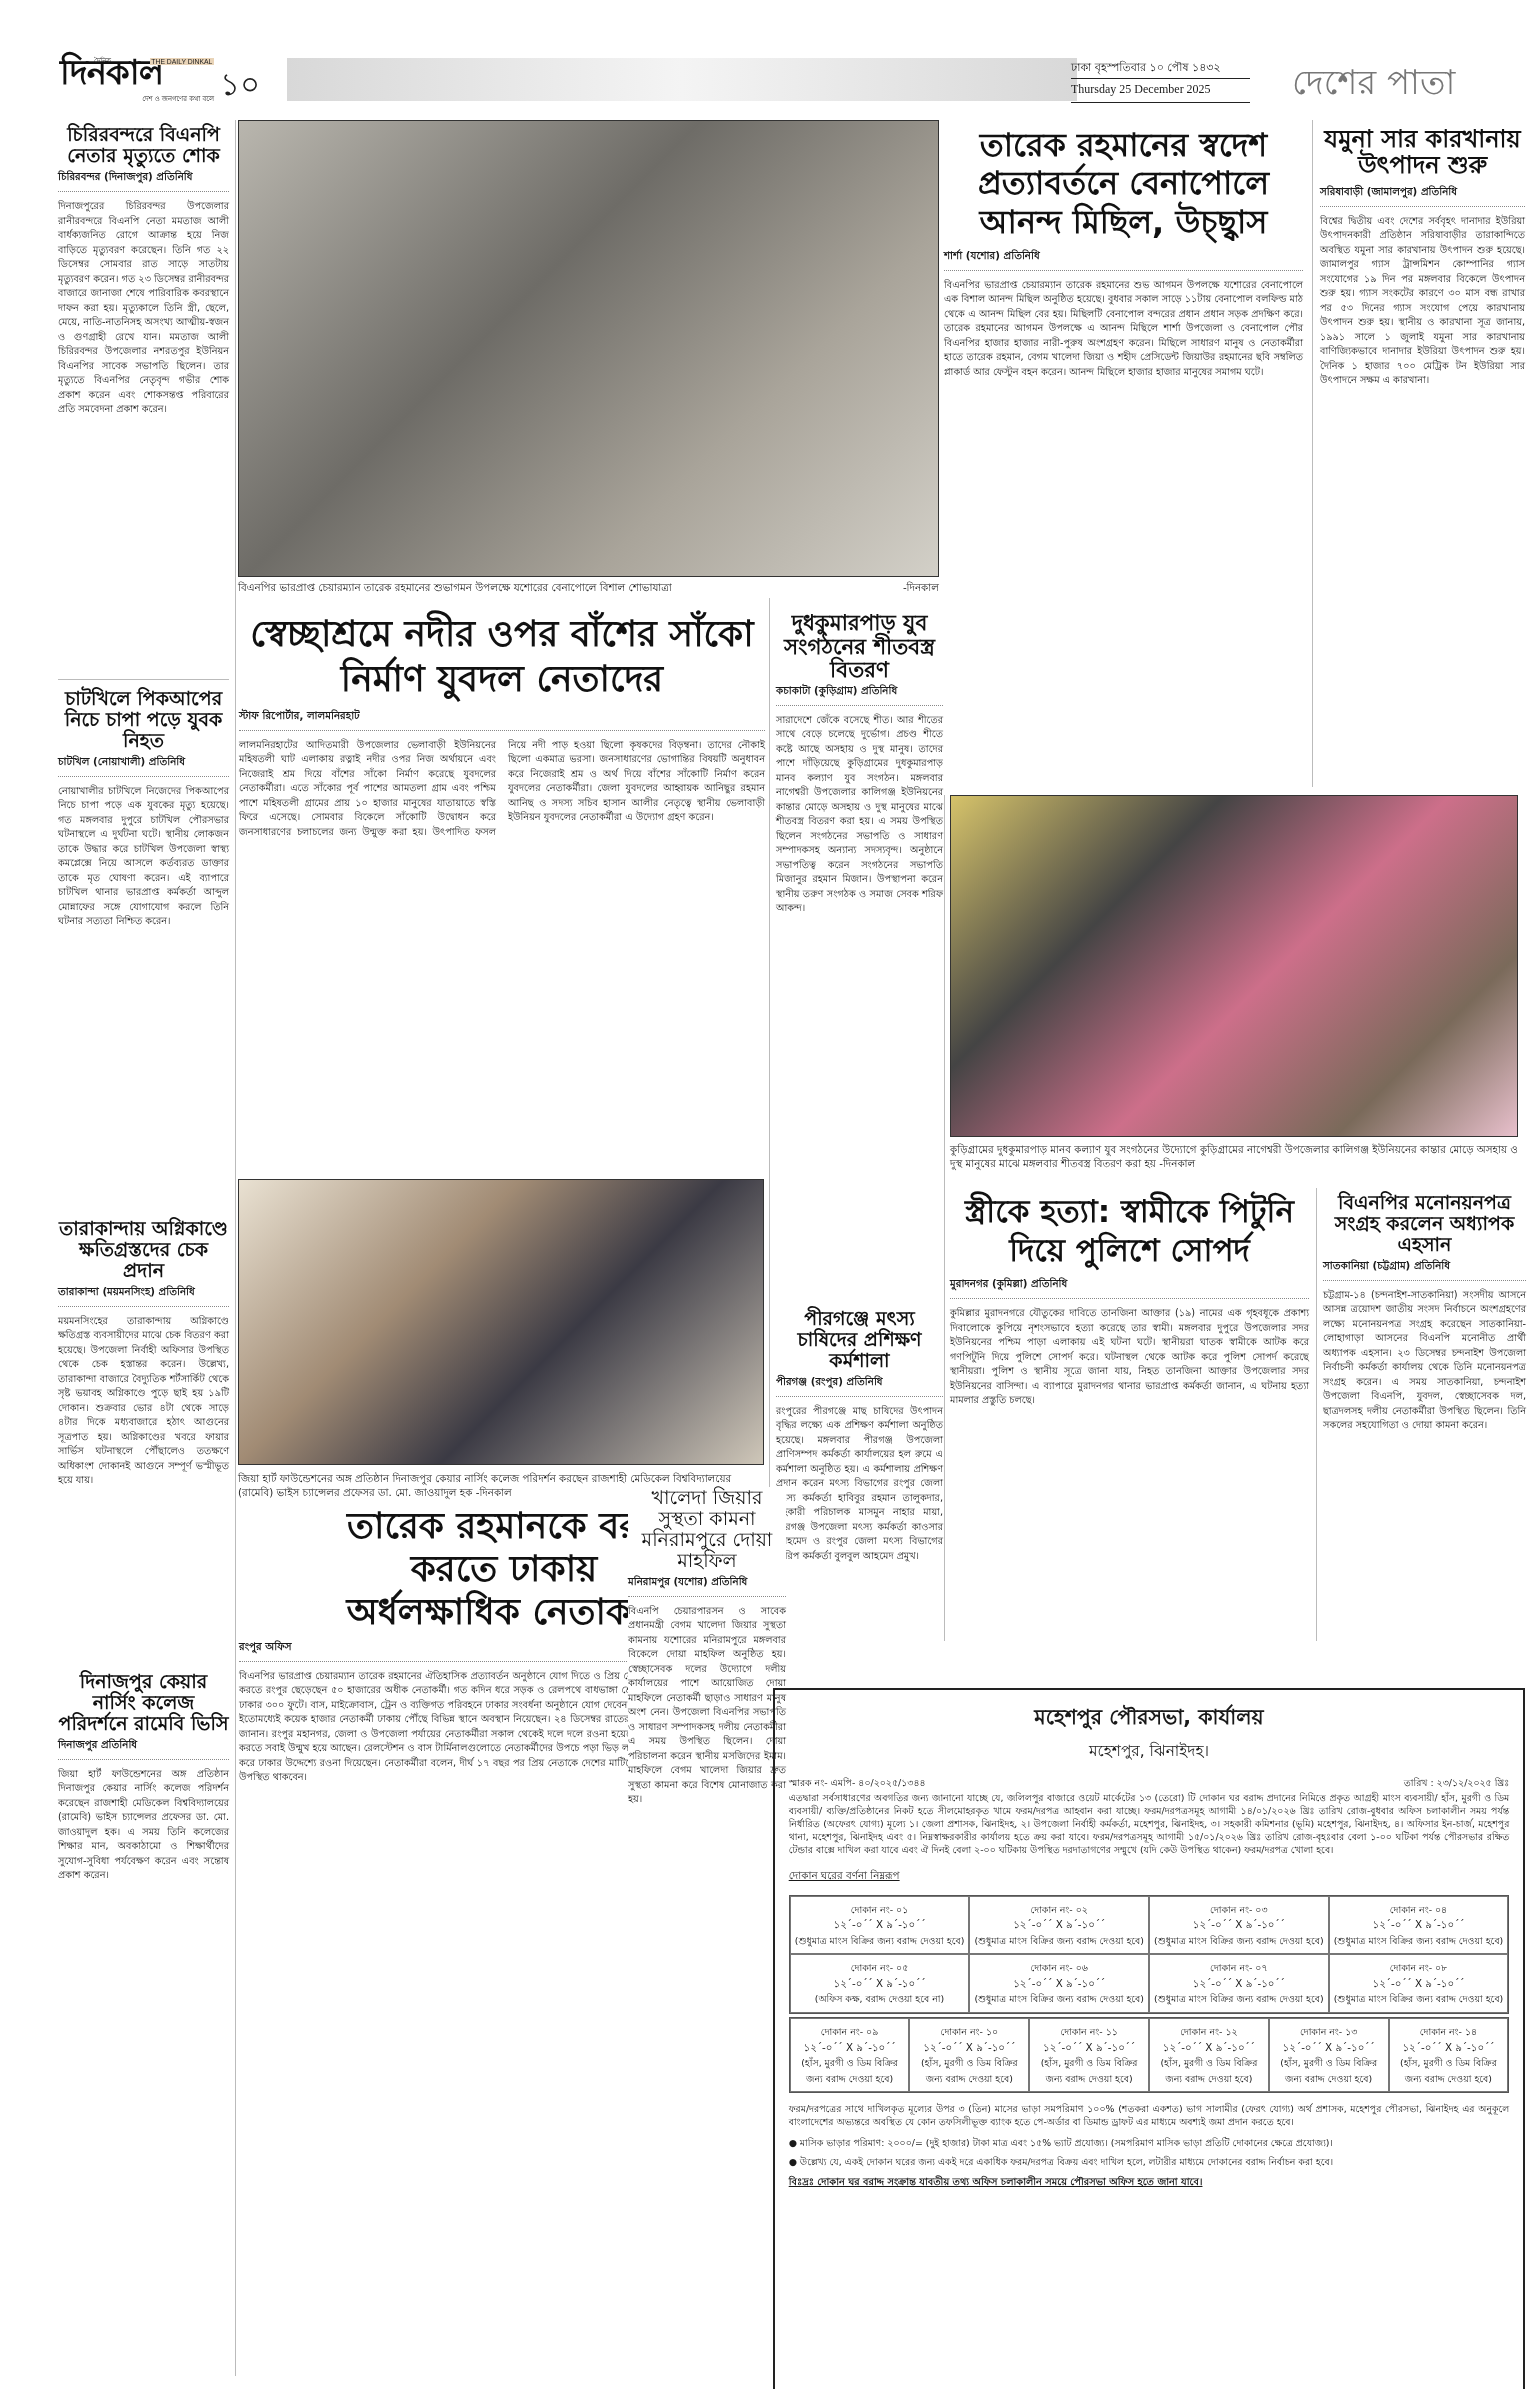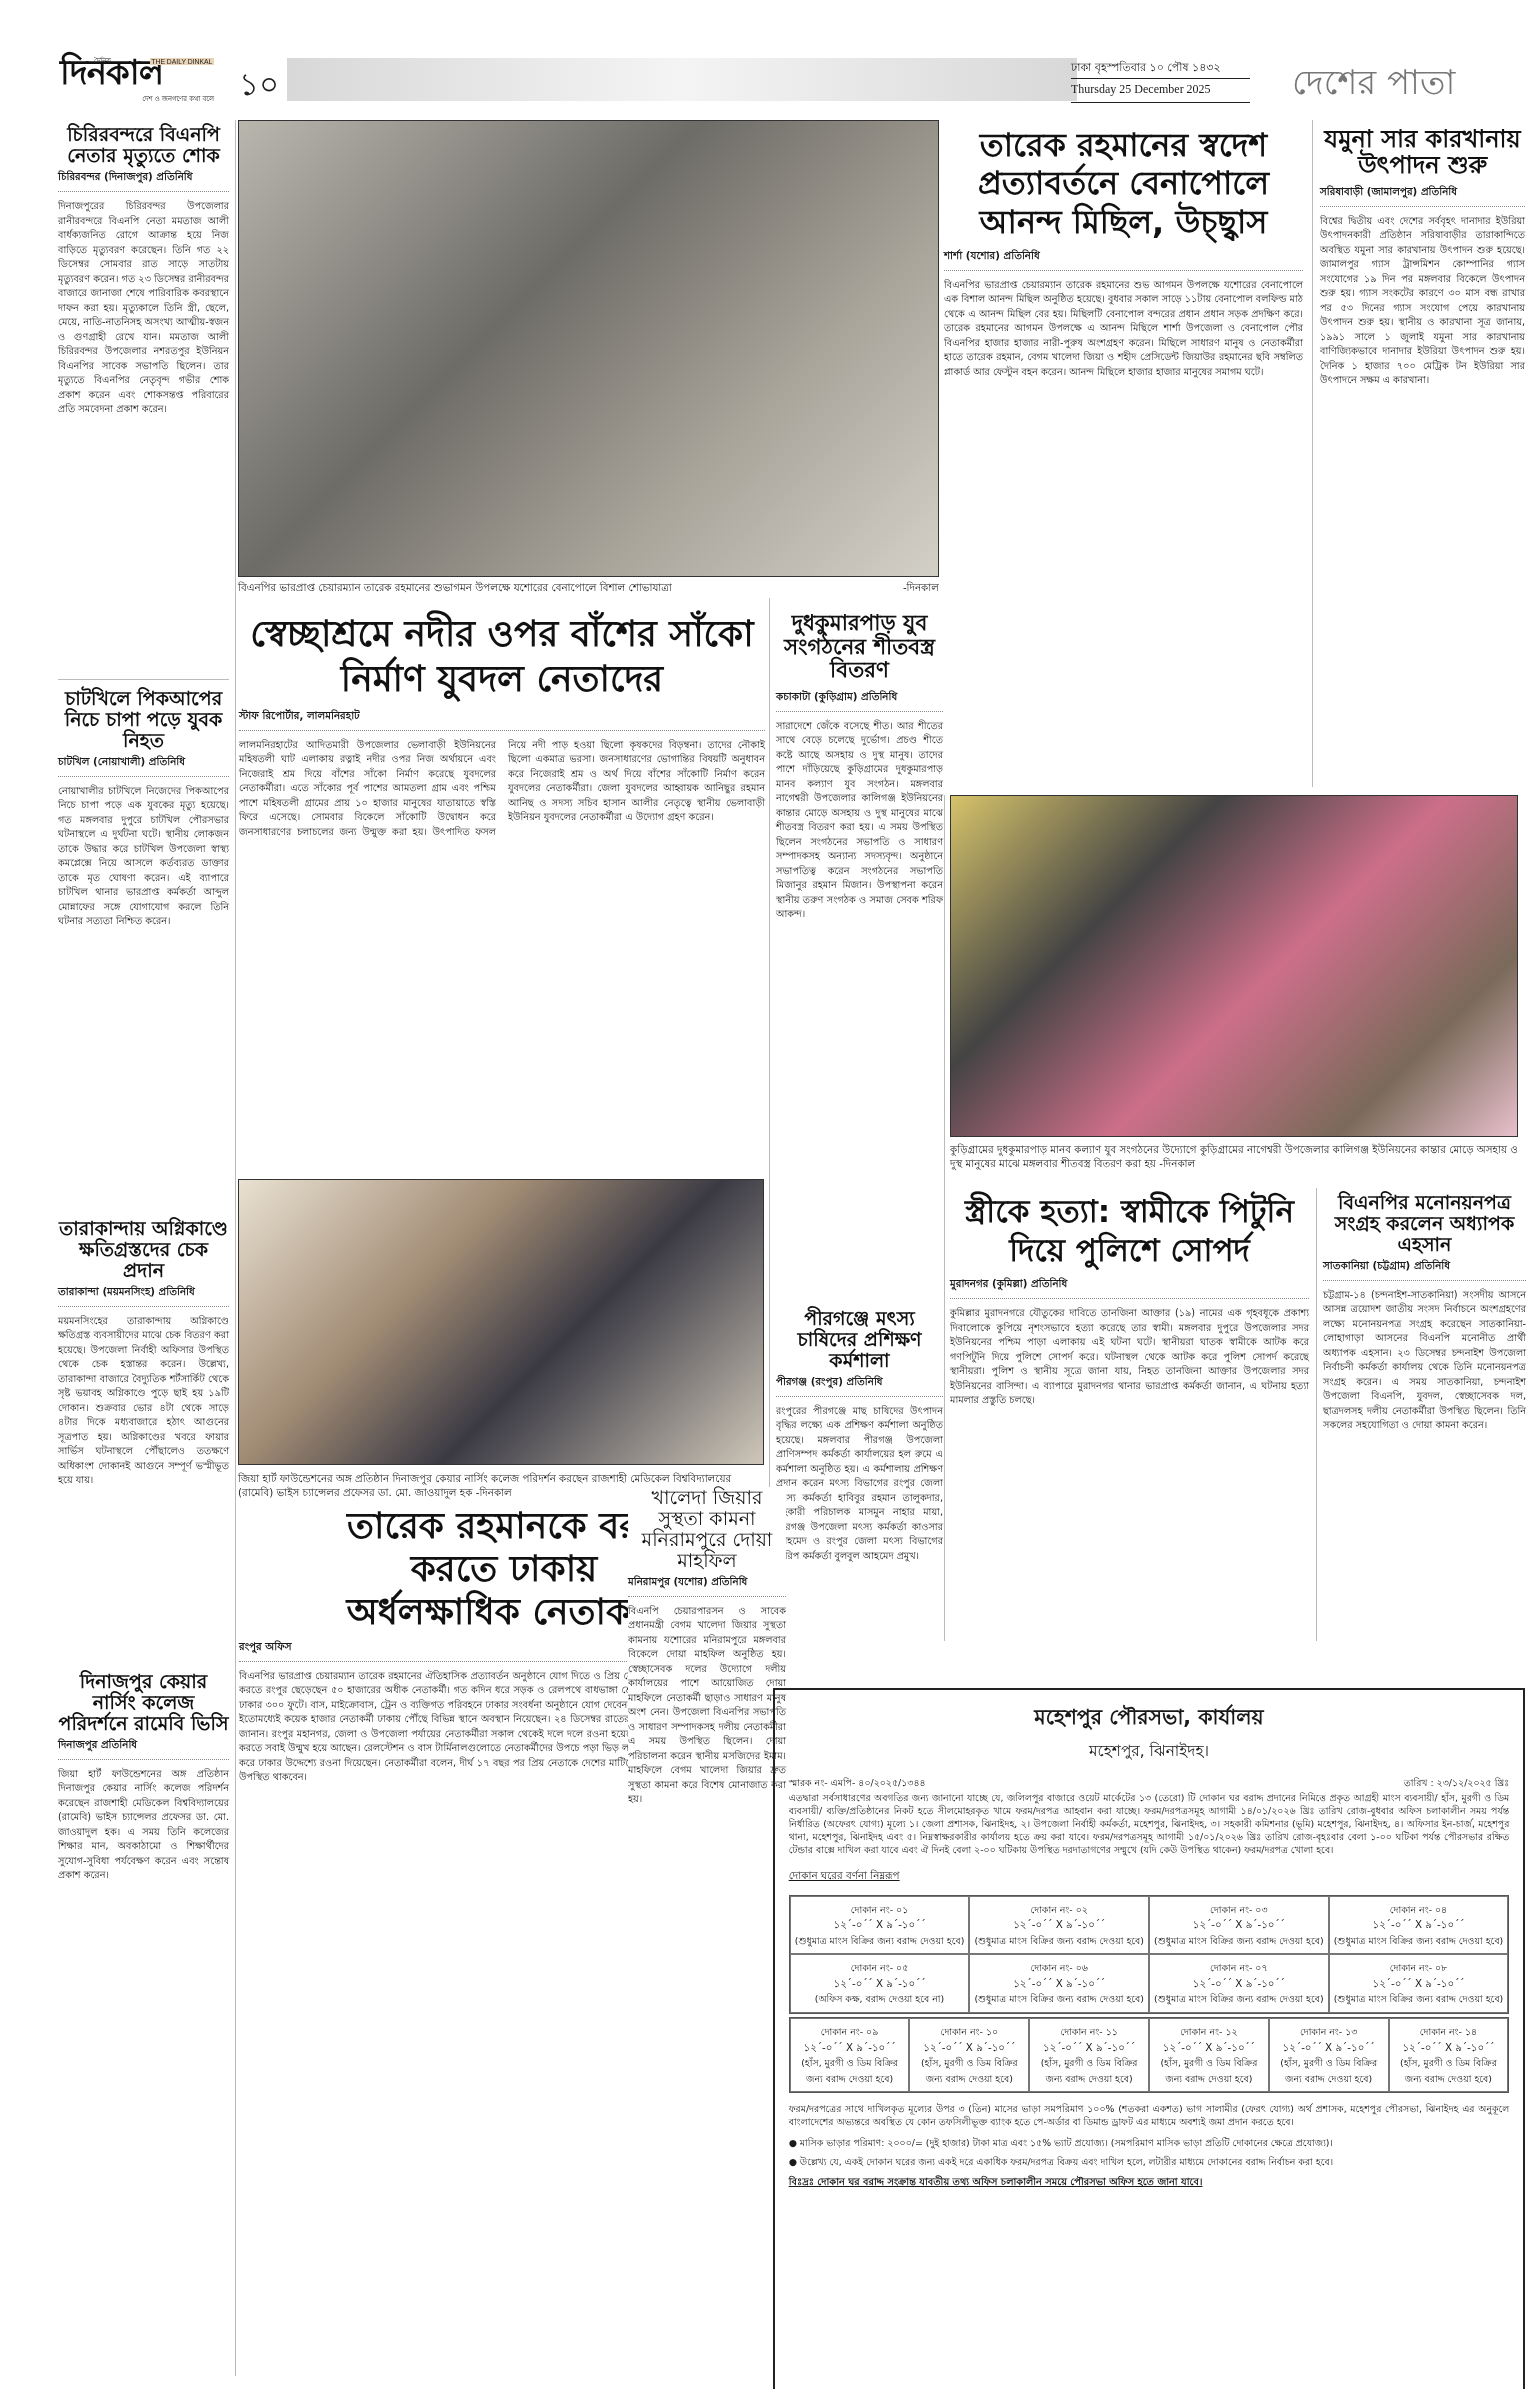--- a/index.html
+++ b/index.html
@@ -5,21 +5,21 @@
   * { box-sizing: border-box; margin: 0; padding: 0; }
   html, body { width: 1538px; height: 2389px; background: #ffffff; overflow: hidden; }
   body { font-family: "DejaVu Sans", "Liberation Sans", sans-serif; color: #1a1a1a; position: relative; }
 
   .abs { position: absolute; }
   .logo { left: 60px; top: 53px; width: 154px; height: 53px; }
   .logo-main { font-size: 34px; font-weight: bold; letter-spacing: -0.9px; line-height: 38px; color:#111; }
   .logo-en { position:absolute; right: 0; top: 5.1px; font-size: 6.8px; font-family:"Liberation Sans",sans-serif; background:#e9d4b8; padding:0 1.7px; }
   .logo-pre { position:absolute; left: 34px; top: 1.7px; font-size: 6.8px; }
   .logo-tag { font-size: 6.8px; text-align: right; margin-top: 1.7px; }
-  .pageno { left: 239px; top: 60px; font-size: 31px; color:#222; }
+  .pageno { left: 220px; top: 60px; font-size: 31px; color:#222; }
   .bar { left: 287px; top: 58px; width: 790px; height: 43px;
          background: linear-gradient(90deg,#d8d8d8 0%,#f4f4f4 50%,#d8d8d8 100%); }
   .dateline { left: 1071px; top: 60px; width: 179px; font-size: 11px; line-height: 15.4px; }
   .dateline .bn { border-bottom: 1.7px solid #222; padding-bottom: 2.6px; margin-bottom: 2.6px; }
   .dateline .en { font-family: "Liberation Serif", serif; font-size: 12px; border-bottom: 1.7px solid #222; padding-bottom: 5.1px; }
   .section { left: 1292px; top: 56px; font-size: 34px; color: #777; }
 
   .head { font-weight: bold; text-align: center; line-height: 1.1; color:#111; }
   .byline { font-size: 10.3px; font-weight: bold; border-bottom: 0.9px dotted #888; padding-bottom: 5.1px; margin-bottom: 6.8px; }
   .body { font-size: 9.7px; line-height: 14.5px; text-align: justify; color:#222; }
@@ -109,21 +109,21 @@
 
 <div class="abs" style="left:239px; top:611px; width:526px;">
   <div class="head" style="font-size:36px; line-height:1.25;">স্বেচ্ছাশ্রমে নদীর ওপর বাঁশের সাঁকো নির্মাণ যুবদল নেতাদের</div>
   <div class="byline" style="margin-top:6.8px;">স্টাফ রিপোর্টার, লালমনিরহাট</div>
   <div class="body" style="column-count:2; column-gap:12px;">লালমনিরহাটের আদিতমারী উপজেলার ভেলাবাড়ী ইউনিয়নের মহিষতলী ঘাট এলাকায় রত্নাই নদীর ওপর নিজ অর্থায়নে এবং নিজেরাই শ্রম দিয়ে বাঁশের সাঁকো নির্মাণ করেছে যুবদলের নেতাকর্মীরা। এতে সাঁকোর পূর্ব পাশের আমতলা গ্রাম এবং পশ্চিম পাশে মহিষতলী গ্রামের প্রায় ১০ হাজার মানুষের যাতায়াতে স্বস্তি ফিরে এসেছে। সোমবার বিকেলে সাঁকোটি উদ্বোধন করে জনসাধারণের চলাচলের জন্য উন্মুক্ত করা হয়। উৎপাদিত ফসল নিয়ে নদী পাড় হওয়া ছিলো কৃষকদের বিড়ম্বনা। তাদের নৌকাই ছিলো একমাত্র ভরসা। জনসাধারণের ভোগান্তির বিষয়টি অনুধাবন করে নিজেরাই শ্রম ও অর্থ দিয়ে বাঁশের সাঁকোটি নির্মাণ করেন যুবদলের নেতাকর্মীরা। জেলা যুবদলের আহ্বায়ক আনিছুর রহমান আনিছ ও সদস্য সচিব হাসান আলীর নেতৃত্বে স্থানীয় ভেলাবাড়ী ইউনিয়ন যুবদলের নেতাকর্মীরা এ উদ্যোগ গ্রহণ করেন।</div>
 </div>
 <div class="vline" style="left:769px; top:598px; height:1043px;"></div>
 
 <div class="abs" style="left:776px; top:611px; width:167px;">
   <div class="head" style="font-size:21.4px;">দুধকুমারপাড় যুব সংগঠনের শীতবস্ত্র বিতরণ</div>
-  <div class="byline" style="margin-top:7px;">কচাকাটা (কুড়িগ্রাম) প্রতিনিধি</div>
+  <div class="byline" style="margin-top:1px;">কচাকাটা (কুড়িগ্রাম) প্রতিনিধি</div>
   <div class="body">সারাদেশে জেঁকে বসেছে শীত। আর শীতের সাথে বেড়ে চলেছে দুর্ভোগ। প্রচণ্ড শীতে কষ্টে আছে অসহায় ও দুস্থ মানুষ। তাদের পাশে দাঁড়িয়েছে কুড়িগ্রামের দুধকুমারপাড় মানব কল্যাণ যুব সংগঠন। মঙ্গলবার নাগেশ্বরী উপজেলার কালিগঞ্জ ইউনিয়নের কান্তার মোড়ে অসহায় ও দুস্থ মানুষের মাঝে শীতবস্ত্র বিতরণ করা হয়। এ সময় উপস্থিত ছিলেন সংগঠনের সভাপতি ও সাধারণ সম্পাদকসহ অন্যান্য সদস্যবৃন্দ। অনুষ্ঠানে সভাপতিত্ব করেন সংগঠনের সভাপতি মিজানুর রহমান মিজান। উপস্থাপনা করেন স্থানীয় তরুণ সংগঠক ও সমাজ সেবক শরিফ আকন্দ।</div>
 </div>
 
 <div class="abs photo3" style="left:950px; top:795px; width:568px; height:342px;"></div>
 <div class="abs caption" style="left:950px; top:1143px; width:568px;">
   <span>কুড়িগ্রামের দুধকুমারপাড় মানব কল্যাণ যুব সংগঠনের উদ্যোগে কুড়িগ্রামের নাগেশ্বরী উপজেলার কালিগঞ্জ ইউনিয়নের কান্তার মোড়ে অসহায় ও দুস্থ মানুষের মাঝে মঙ্গলবার শীতবস্ত্র বিতরণ করা হয়</span>
   <span>-দিনকাল</span>
 </div>
 
 <div class="abs photo2" style="left:238px; top:1179px; width:526px; height:286px;"></div>

